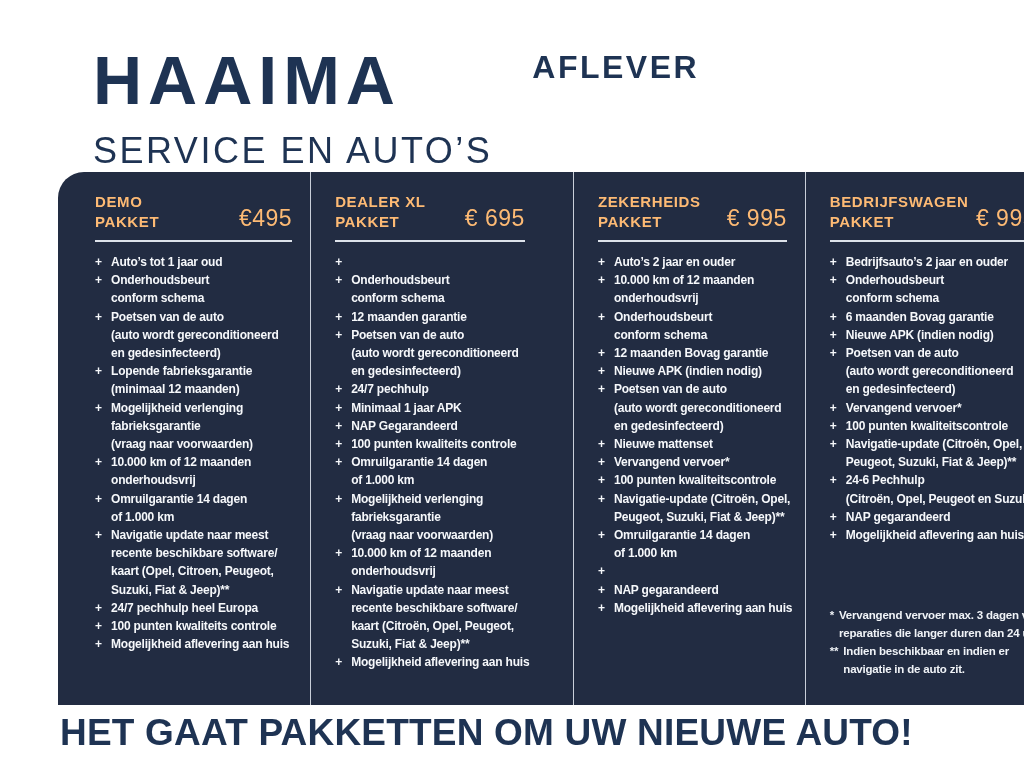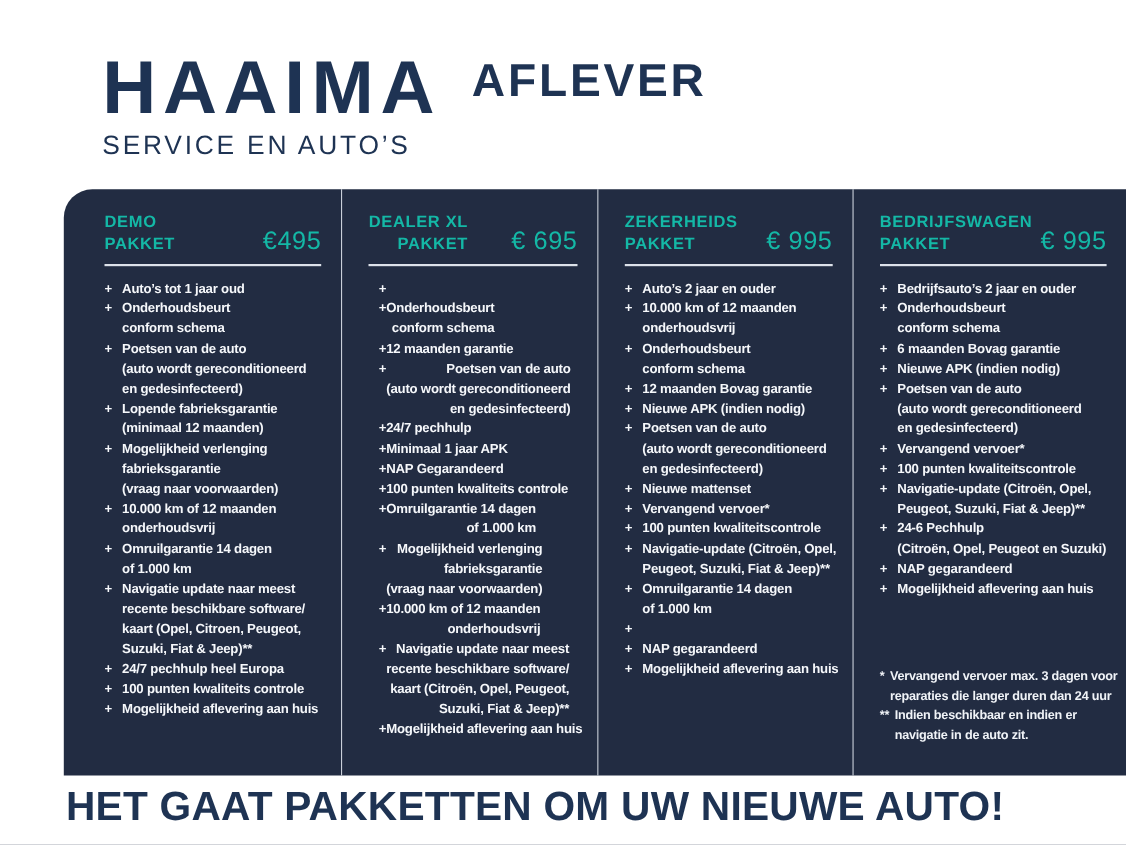--- a/index.html
+++ b/index.html
@@ -9,48 +9,48 @@
     --divider:#c9cfd9;
     --rule:#dde2ea;
   }
   html,body{margin:0;padding:0;}
   body{
     width:1024px;height:768px;position:relative;overflow:hidden;
     background:#ffffff;
     font-family:"Liberation Sans", sans-serif;
   }
   
-  .header{position:absolute;left:93px;top:46px;display:flex;align-items:flex-start;gap:28px;}
+  .header{position:absolute;left:93px;top:46px;display:flex;align-items:flex-start;gap:40px;}
   .brand-name{
     font-size:68px;font-weight:bold;line-height:1;letter-spacing:6px;
     color:var(--heading);
   }
   .brand-tagline{
-    font-size:24px;font-weight:normal;letter-spacing:2.5px;margin-top:5px;
+    font-size:36px;font-weight:normal;letter-spacing:2.5px;margin-top:16px;
     color:var(--heading);
   }
   .page-title{
     margin:0;padding-top:5px;
-    font-size:42px;font-weight:bold;line-height:1.05;letter-spacing:2.5px;
+    font-size:32px;font-weight:bold;line-height:1.05;letter-spacing:2.5px;
     color:var(--heading);
   }
   
   .panel{
     position:absolute;left:58px;top:172px;width:966px;height:533px;
     background:var(--panel-bg);
     border-radius:26px 0 0 0;
     display:flex;box-sizing:border-box;
   }
   .col{box-sizing:border-box;padding:20px 8px 14px 24px;}
   .col:nth-child(1){flex:0 0 26.1%;padding-left:37px;}
-  .col:nth-child(2){flex:0 0 24.1%;text-align:right;}
-  .col:nth-child(3){flex:0 0 24.0%;}
+  .col:nth-child(2){flex:0 0 24.1%;}
+  .col:nth-child(3){flex:0 0 24.0%;margin-left:30px;}
   .col:nth-child(4){flex:0 0 25.8%;}
   .col + .col{border-left:1px solid var(--divider);}
-  .pkg-head{display:flex;align-items:flex-end;justify-content:space-between;padding-right:10px;color:#14b8a6;}
+  .pkg-head{display:flex;align-items:flex-end;justify-content:space-between;padding-right:10px;color:#fdba74;}
   .pkg-name{
     margin:0;font-size:15px;font-weight:bold;letter-spacing:0.6px;line-height:1.3;
     white-space:pre-line;
   }
   .pkg-price{font-size:23px;font-weight:normal;line-height:1;padding-bottom:1px;letter-spacing:0.5px;}
   .rule{height:2px;background:var(--rule);margin:9px 10px 11px 0;}
   .items{list-style:none;margin:0;padding:0;}
   .item{display:flex;color:var(--item-text);font-size:12px;font-weight:bold;line-height:18.2px;letter-spacing:-0.2px;}
   .plus{flex:0 0 16px;}
   .item-text{white-space:pre-line;}

